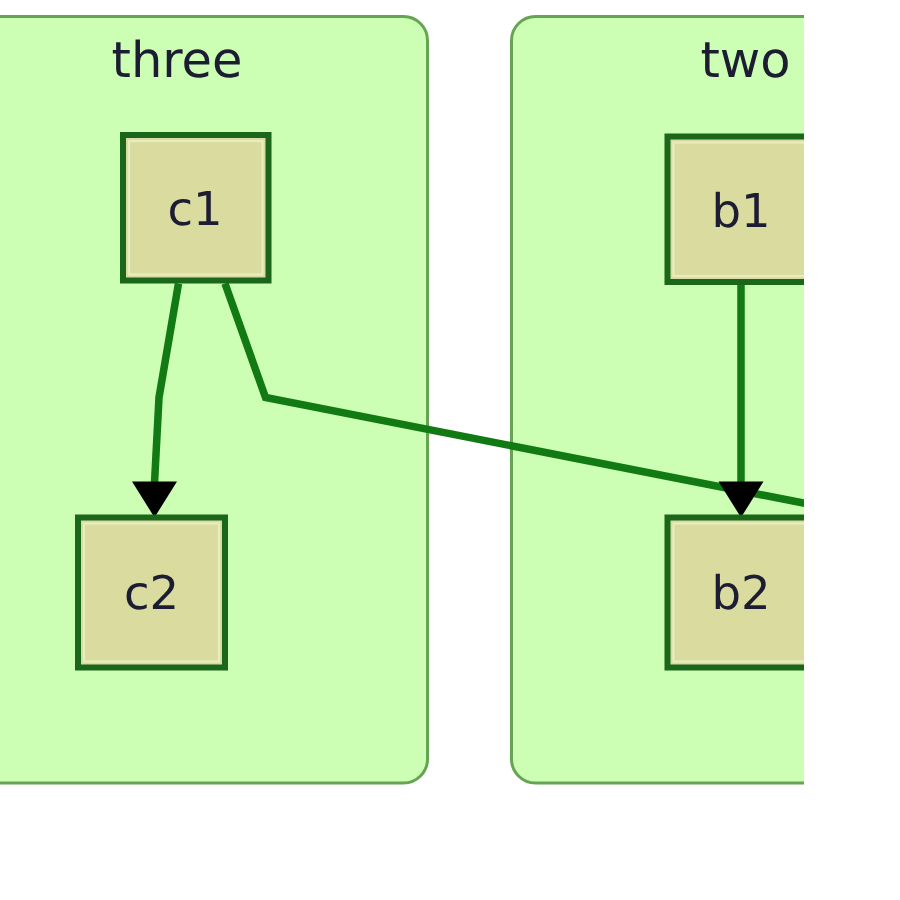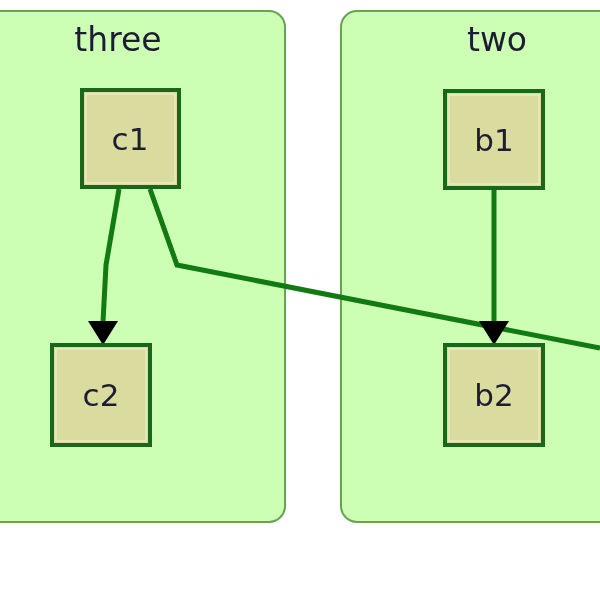--- a/index.html
+++ b/index.html
@@ -2,21 +2,21 @@
 <html><head>
 <meta charset="utf-8">
 <style>
   html, body {
     margin: 0;
     padding: 0;
     background: #ffffff;
   }
   #canvas {
     position: relative;
-    width: 600px;
+    width: 536px;
     height: 600px;
     background: #ffffff;
     overflow: hidden;
     font-family: "DejaVu Sans", sans-serif;
     text-align: right;
   }
   #graph-svg {
     position: absolute;
     left: 0;
     top: 0;

